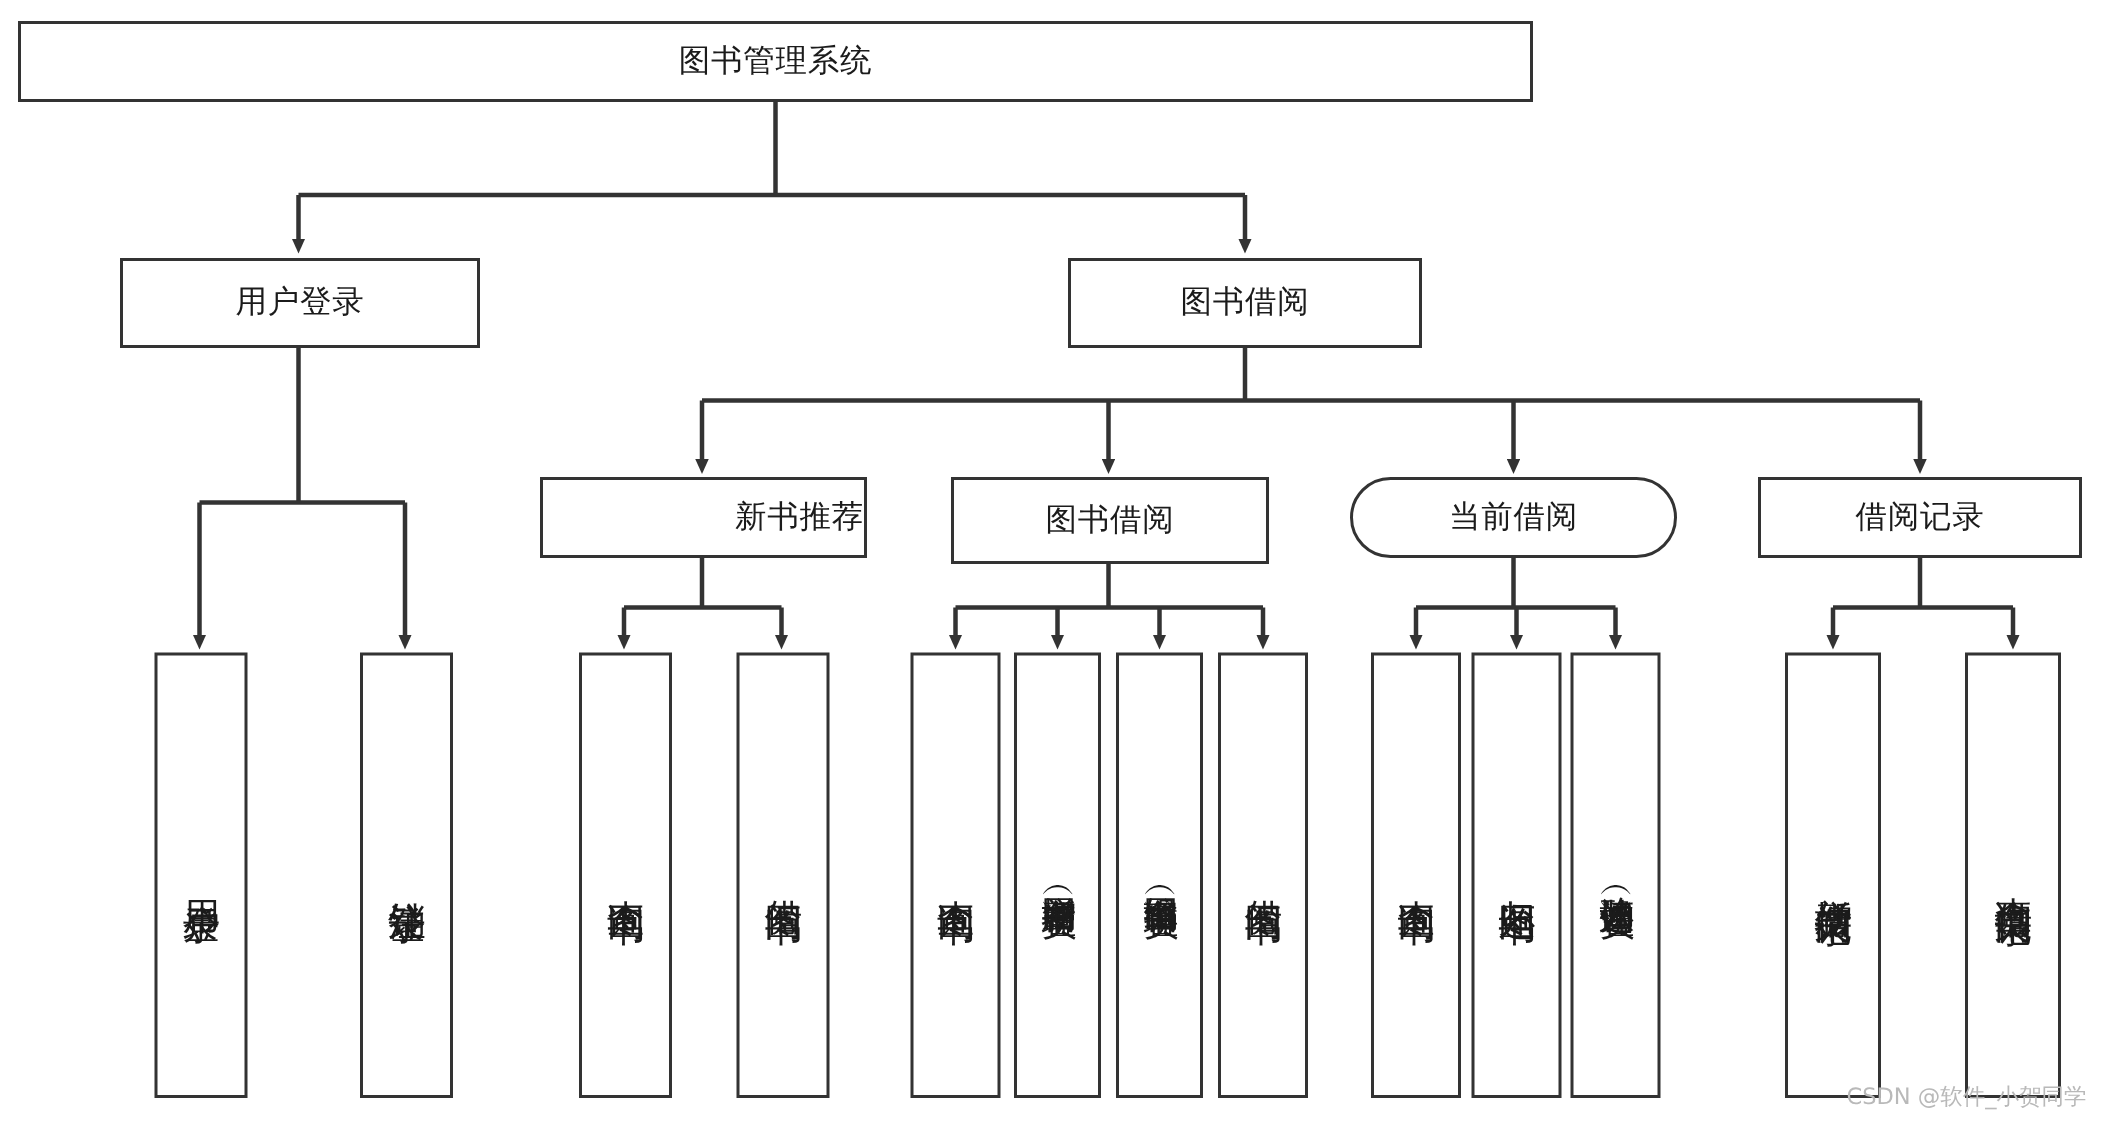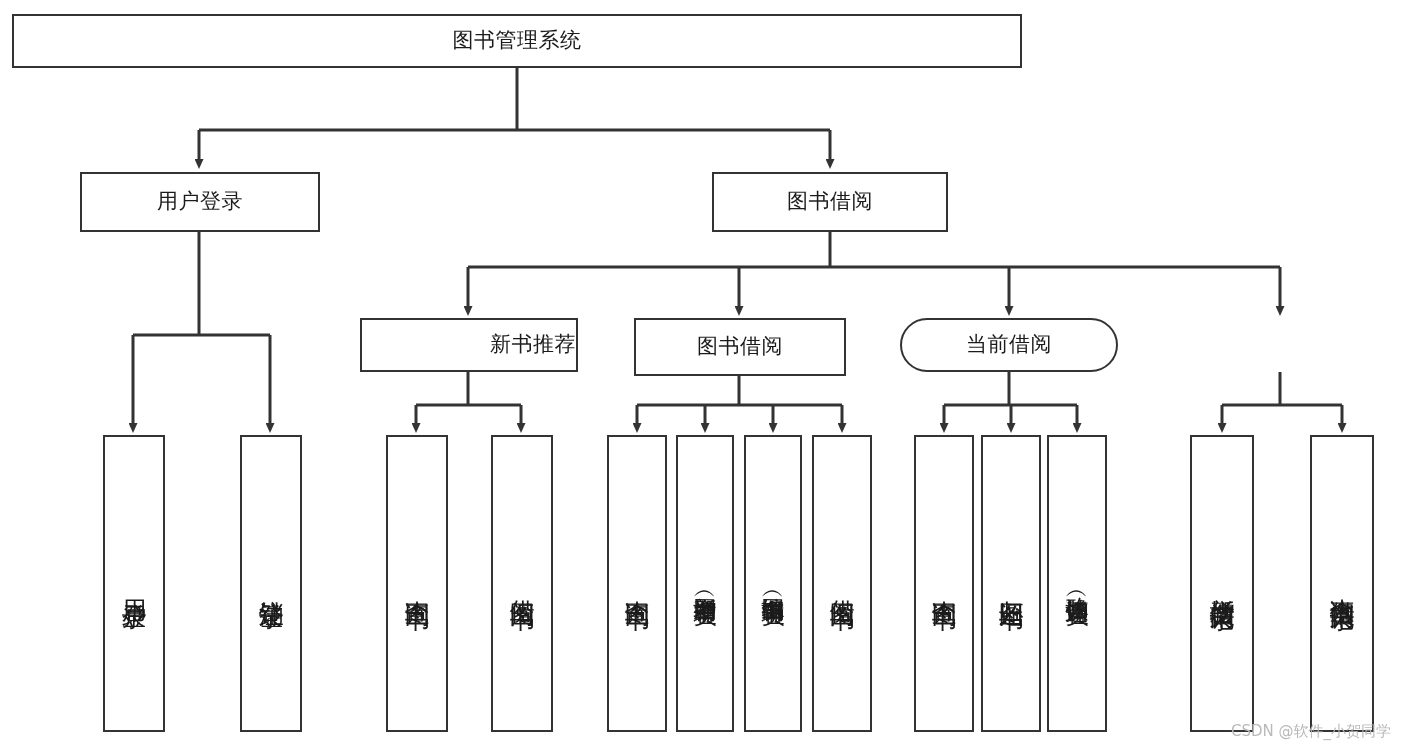--- a/index.html
+++ b/index.html
@@ -129,20 +129,23 @@
 
   <div class="node h" style="left:360px;top:318px;width:218px;height:54px;justify-content:flex-end;">
     <span class="lbl">新书推荐</span>
   </div>
   <div class="node h" style="left:634px;top:318px;width:212px;height:58px;">
     <span class="lbl">图书借阅</span>
   </div>
   <div class="node h" style="left:900px;top:318px;width:218px;height:54px;border-radius:27px;">
     <span class="lbl">当前借阅</span>
   </div>
+  <div class="node h" style="left:1172px;top:318px;width:216px;height:54px;">
+    <span class="lbl">借阅记录</span>
+  </div>
 
   <div class="node v" style="left:103px;top:435px;width:62px;height:297px;">
     <span class="lbl">用户登录</span>
   </div>
   <div class="node v" style="left:240px;top:435px;width:62px;height:297px;">
     <span class="lbl">注销登录</span>
   </div>
 
   <div class="node v" style="left:386px;top:435px;width:62px;height:297px;">
     <span class="lbl">查询图书</span>

